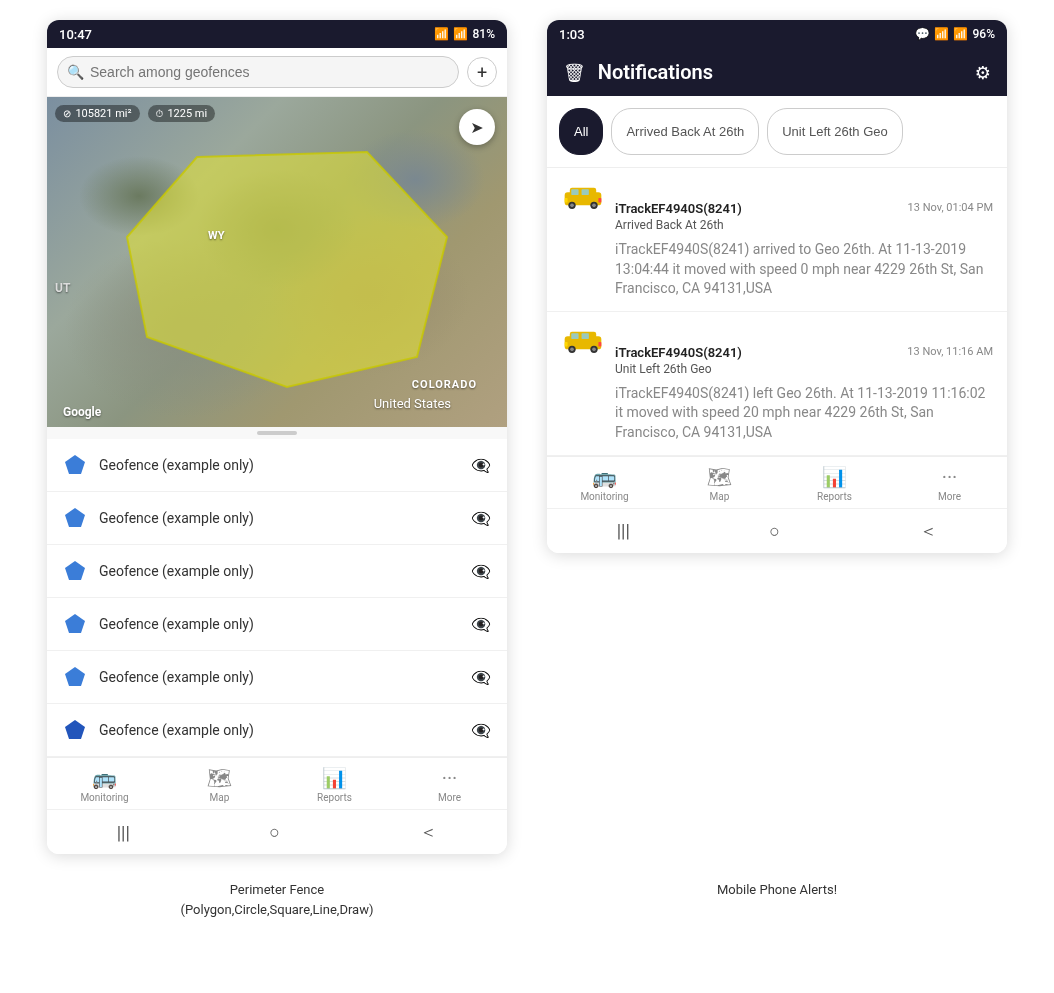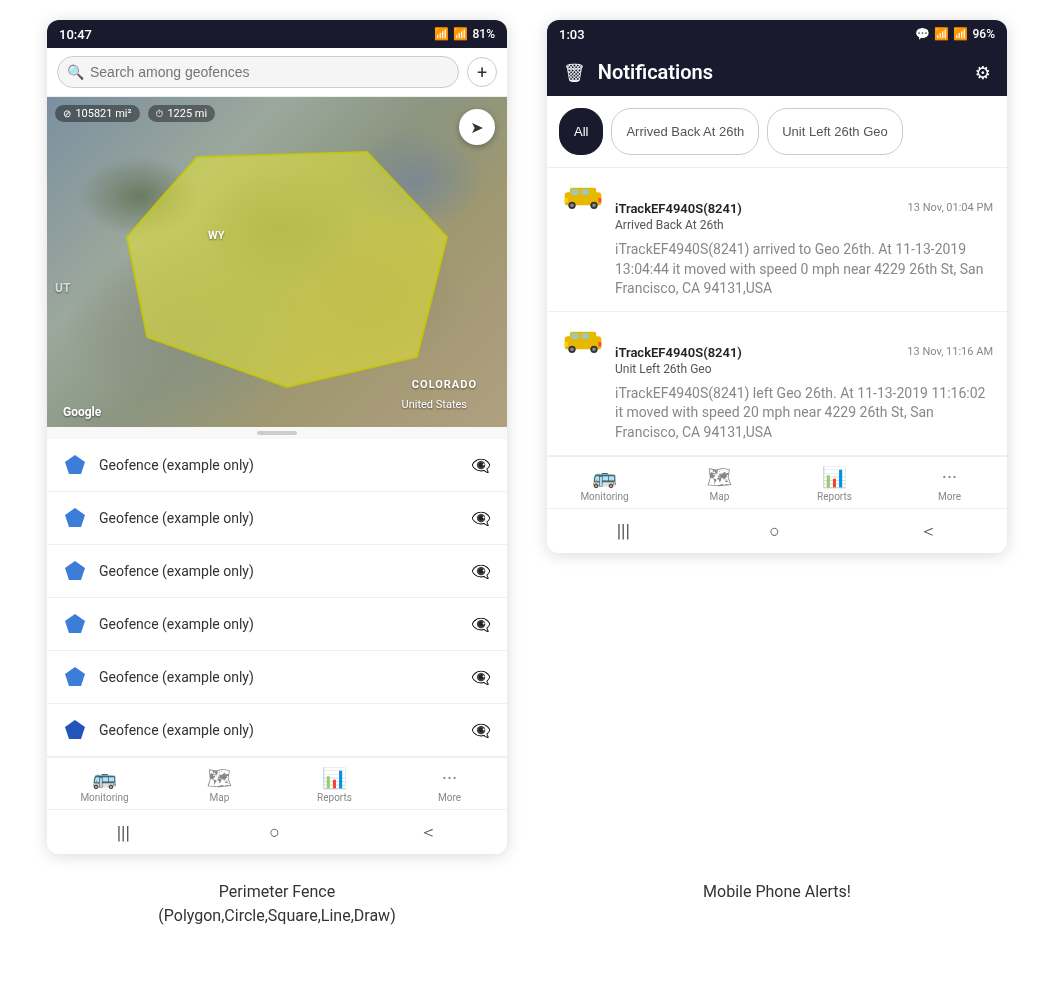--- a/index.html
+++ b/index.html
@@ -177,22 +177,22 @@
       left: 8px;
       font-size: 12px;
       color: #fff;
       font-weight: bold;
       text-shadow: 0 1px 2px rgba(0,0,0,0.5);
       margin-left: 8px;
     }
     .us-label {
       position: absolute;
       bottom: 16px;
-      right: 40px;
-      font-size: 11px;
+      right: 56px;
+      font-size: 13px;
       color: #fff;
       text-shadow: 0 1px 2px rgba(0,0,0,0.5);
     }
     .state-label {
       position: absolute;
       bottom: 36px;
       right: 30px;
       font-size: 11px;
       color: #fff;
       font-weight: bold;
@@ -404,21 +404,21 @@
       display: flex;
       flex-direction: row;
       justify-content: center;
       gap: 40px;
       padding: 16px 20px 20px 20px;
       width: 100%;
     }
     .caption {
       width: 460px;
       text-align: center;
-      font-size: 16px;
+      font-size: 13px;
       color: #333;
       line-height: 1.5;
     }
 
     
     .pentagon {
       width: 24px;
       height: 24px;
     }
   </style>

